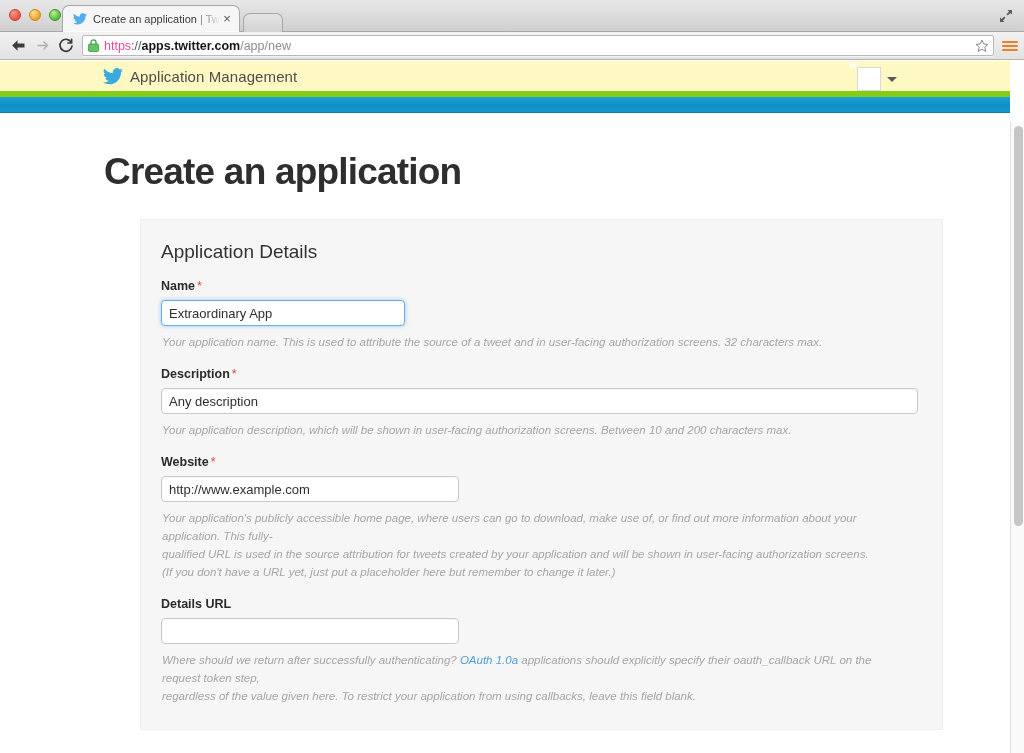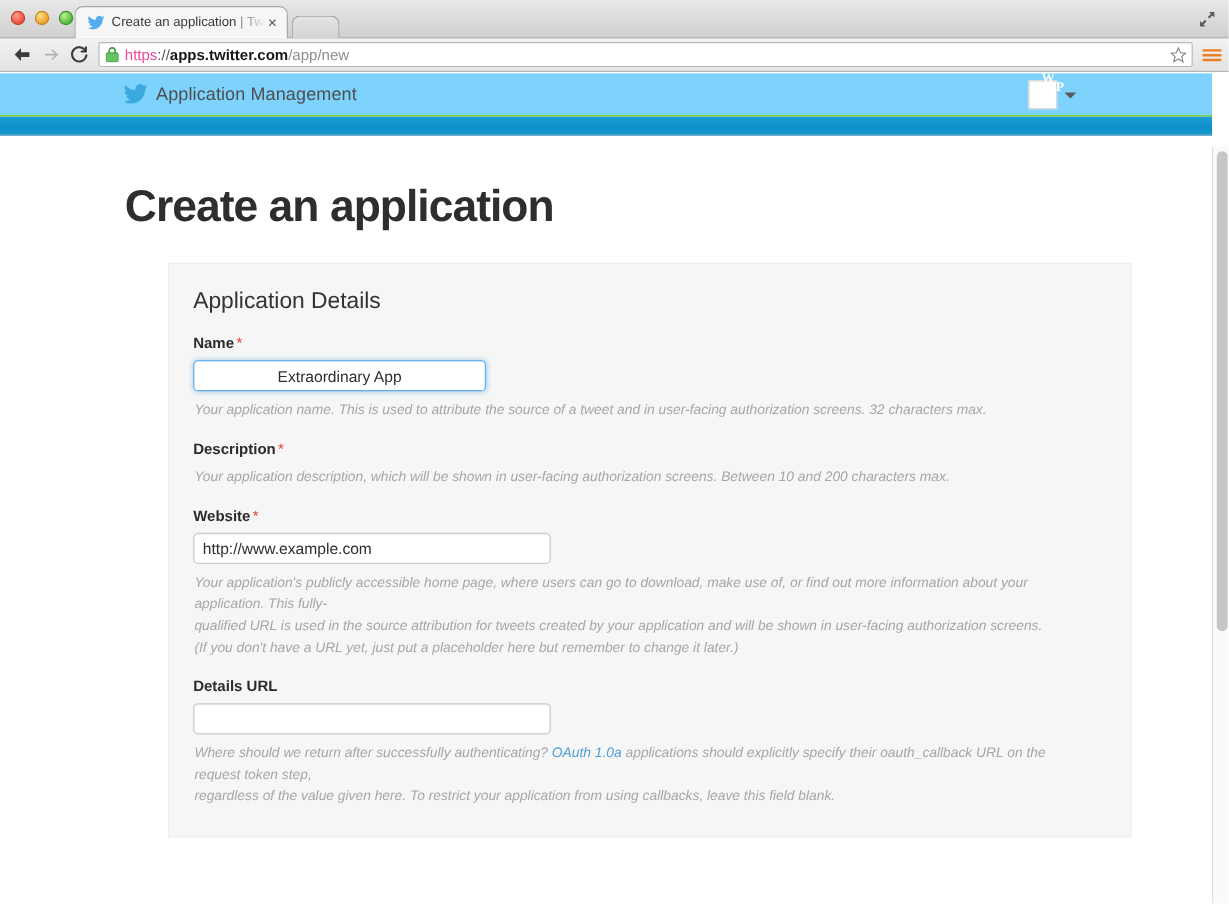--- a/index.html
+++ b/index.html
@@ -171,26 +171,25 @@
     position: absolute;
     left: 0; top: 0;
     width: 1010px;
     height: 100%;
     background: #ffffff;
   }
 
   
   #tw-header {
     height: 36px;
-    background: #7dd3fc;
-    border-bottom: 1px solid #84cc16;
+    background: #fef9c3;
+    border-bottom: 6px solid #84cc16;
     display: flex;
     align-items: center;
     position: relative;
-    text-align: right;
   }
   #tw-brand {
     display: flex;
     align-items: center;
     margin-left: 103px;
   }
   #tw-bird { margin-right: 7px; display: flex; align-items: center; }
   #tw-brand-text {
     font-size: 15px;
     color: #4e4e4e;
@@ -287,21 +286,21 @@
     border: 1px solid #c9c9c9;
     border-radius: 4px;
     background: #ffffff;
     font-size: 13px;
     font-family: "Liberation Sans", sans-serif;
     color: #2f2f2f;
     padding: 0 7px;
     outline: none;
     box-shadow: inset 0 1px 1px rgba(0,0,0,0.045);
   }
-  input.w-short { width: 244px; text-align: center; }
+  input.w-short { width: 244px; }
   input.w-mid   { width: 298px; }
   input.w-full  { width: 757px; }
   input.focused {
     border: 1px solid #66afe9;
     box-shadow: 0 0 4px rgba(102,175,233,0.65), inset 0 1px 1px rgba(0,0,0,0.04);
   }
 
   .help {
     font-size: 11.5px;
     font-style: italic;
@@ -435,20 +434,21 @@
           <h2 class="panel-title">Application Details</h2>
 
           <div class="field">
             <label class="field-label"><span>Name</span><span class="req">*</span></label>
             <input type="text" class="w-short focused" value="Extraordinary App" style="">
           </div>
           <div class="help">Your application name. This is used to attribute the source of a tweet and in user-facing authorization screens. 32 characters max.</div>
 
           <div class="field">
             <label class="field-label"><span>Description</span><span class="req">*</span></label>
+            <input type="text" class="w-full" value="Any description" style="">
           </div>
           <div class="help">Your application description, which will be shown in user-facing authorization screens. Between 10 and 200 characters max.</div>
 
           <div class="field">
             <label class="field-label"><span>Website</span><span class="req">*</span></label>
             <input type="text" class="w-mid" value="http://www.example.com" style="">
           </div>
           <div class="help">
             <span class="line">Your application's publicly accessible home page, where users can go to download, make use of, or find out more information about your application. This fully-</span>
             <span class="line">qualified URL is used in the source attribution for tweets created by your application and will be shown in user-facing authorization screens.</span>

